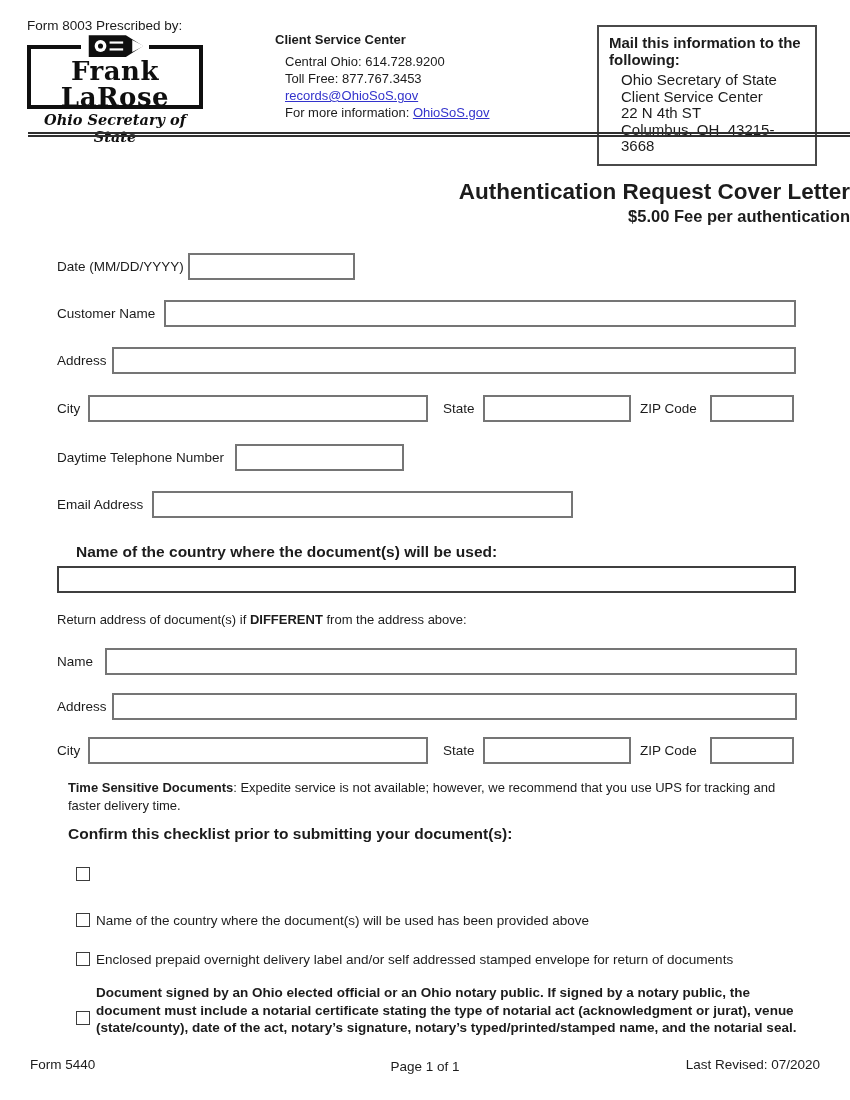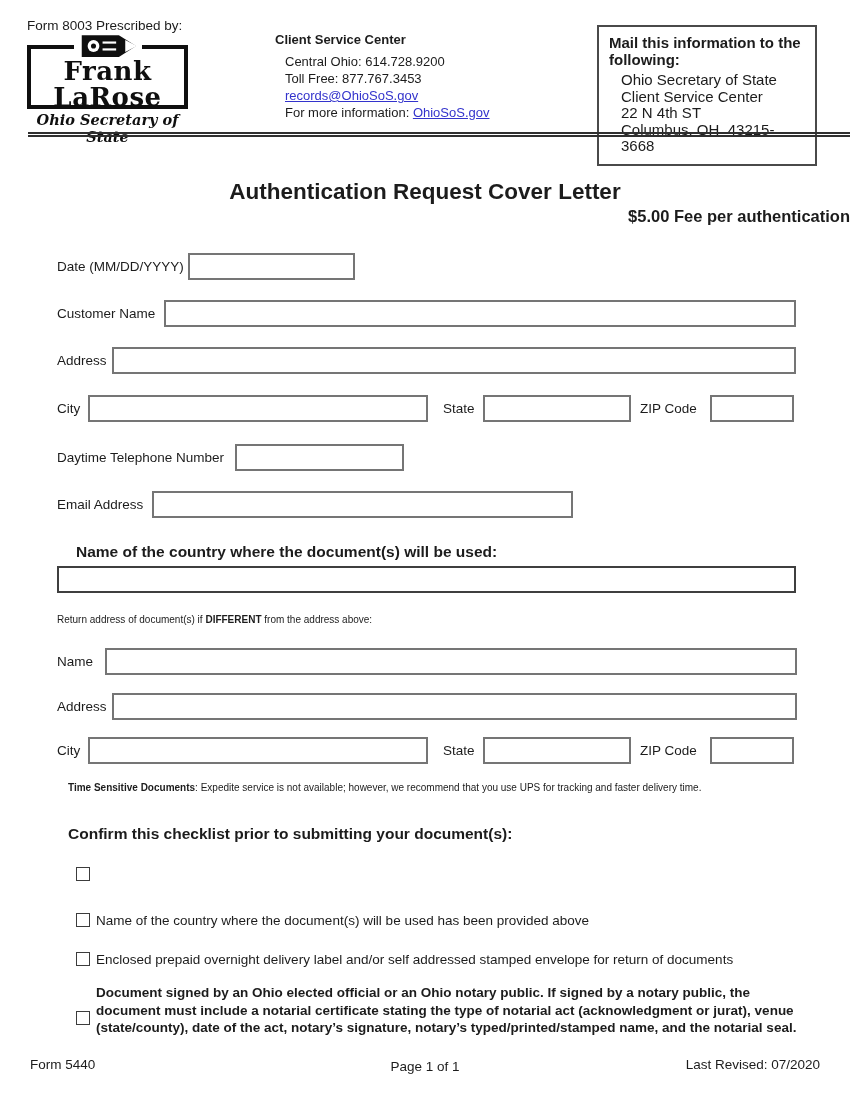--- a/index.html
+++ b/index.html
@@ -12,21 +12,21 @@
   .bold { font-weight:bold; }
   .tbox {
     position:absolute; border:2px solid #757575; background:#fff;
     font:13.5px "Liberation Sans", sans-serif; color:#1c1c1c;
     padding:0 5px; outline:none; border-radius:0;
   }
   .tbox.dark { border-color:#3f3f3f; }
   
   .prescribed { position:absolute; left:27px; top:18px; font-size:13.5px; }
   .logo-box {
-    position:absolute; left:27px; top:45px; width:161px; height:64px;
+    position:absolute; left:27px; top:45px; width:176px; height:64px;
     border:4px solid #0f0f0f; text-align:center;
   }
   .logo-flag {
     position:absolute; left:50%; top:-15px; transform:translateX(-50%);
     background:#fff; padding:0 5px; line-height:0;
   }
   .logo-name {
     margin-top:9px; font-family:"DejaVu Serif", serif; font-weight:bold;
     font-size:26px; letter-spacing:0.5px; line-height:1; color:#0f0f0f;
   }
@@ -40,26 +40,26 @@
   .link { color:#3333cc; text-decoration:underline; cursor:pointer; }
   .mailbox {
     position:absolute; left:597px; top:25px; width:220px;
     border:2px solid #4a4a4a; padding:7px 8px 9px 10px; font-size:15px;
   }
   .mailbox-title { font-weight:bold; margin-bottom:4px; }
   .mail-line { margin-left:12px; line-height:16.5px; white-space:pre-wrap; }
   .rule { position:absolute; left:28px; top:132px; width:822px; height:5px;
           border-top:2px solid #2f2f2f; border-bottom:2px solid #2f2f2f; }
   
-  .doc-title { position:absolute; left:0; right:0; top:179px; text-align:center;
+  .doc-title { position:absolute; left:0; right:0; top:179px; text-align:right;
                font-size:22.5px; font-weight:bold; }
   .doc-subtitle { position:absolute; left:0; right:0; top:207px; text-align:right;
                   font-size:16.5px; font-weight:bold; }
   .sec-head { position:absolute; font-size:15.5px; font-weight:bold; white-space:nowrap; }
-  .para { position:absolute; font-size:10px; line-height:17.5px; }
+  .para { position:absolute; font-size:13px; line-height:17.5px; }
   
   .cb {
     position:absolute; width:14px; height:14px; background:#fff;
     border:1.5px solid #3c3c3c; display:inline-block; cursor:pointer;
   }
   .ck-text { position:absolute; font-size:13.5px; line-height:17.5px; }
   
   .footer-item { position:absolute; font-size:13.5px; }
 </style>
 </head>

